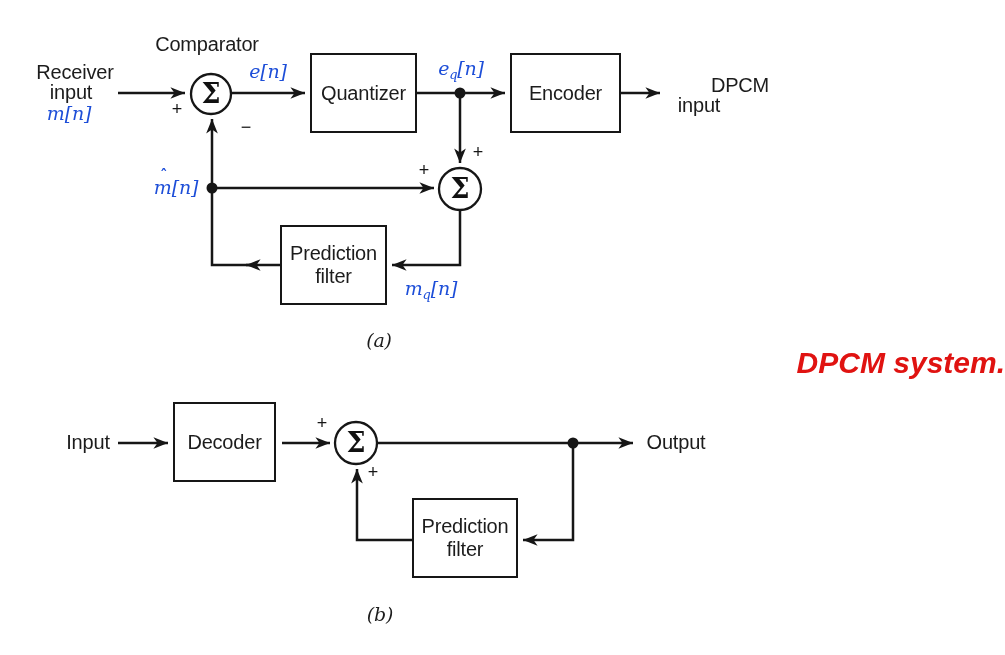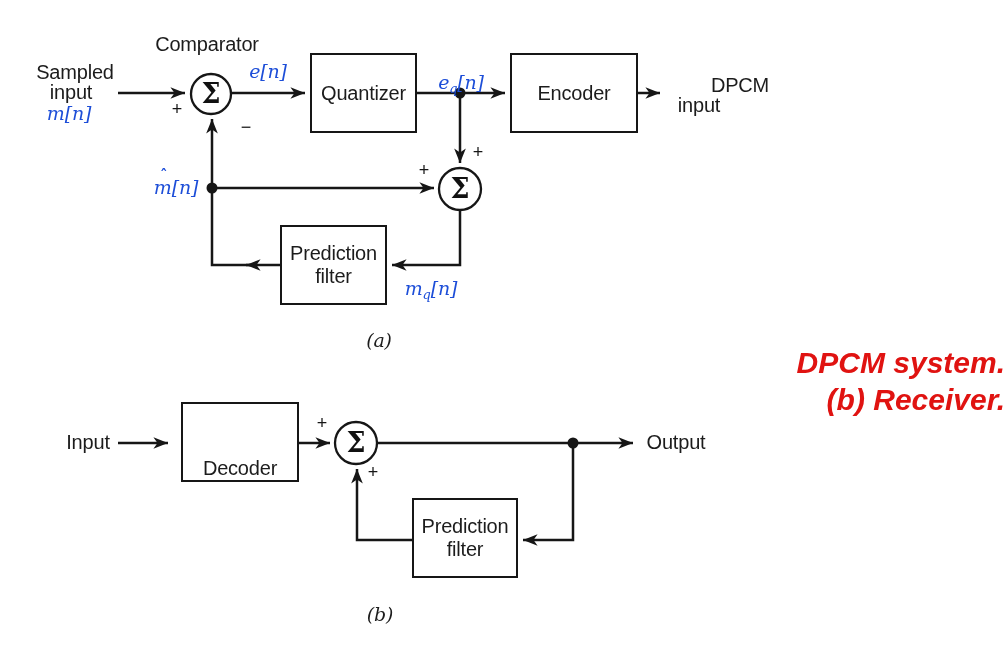--- a/index.html
+++ b/index.html
@@ -79,53 +79,53 @@
       <circle cx="460" cy="93" r="5.5"></circle>
       <circle cx="212" cy="188" r="5.5"></circle>
       <circle cx="573" cy="443" r="5.5"></circle>
     </g>
   </svg>
 
   <div class="block" style="left:310px; top:53px; width:107px; height:80px;">
     <span>Quantizer</span>
   </div>
 
-  <div class="block" style="left:510px; top:53px; width:128px; height:80px;">
+  <div class="block" style="left:510px; top:53px; width:111px; height:80px;">
     <span>Encoder</span>
   </div>
 
   <div class="block" style="left:280px; top:225px; width:107px; height:80px;">
     <span>Prediction</span>
     <span>filter</span>
   </div>
 
-  <div class="block" style="left:181px; top:402px; width:118px; height:80px;justify-content:flex-end;">
+  <div class="block" style="left:173px; top:402px; width:103px; height:80px;">
     <span>Decoder</span>
   </div>
 
   <div class="block" style="left:412px; top:498px; width:106px; height:80px;">
     <span>Prediction</span>
     <span>filter</span>
   </div>
 
   <span class="sigma" style="left:211px; top:95px;">Σ</span>
   <span class="sigma" style="left:460px; top:190px;">Σ</span>
   <span class="sigma" style="left:356px; top:444px;">Σ</span>
 
   <span class="lbl" style="left:207px; top:44px;">Comparator</span>
-  <span class="lbl" style="left:75px; top:72px;">Sampled</span>
+  <span class="lbl" style="left:75px; top:72px;">Receiver</span>
   <span class="lbl" style="left:71px; top:92px;">input</span>
   <span class="lbl math" style="left:69px; top:113px;">m[n]</span>
 
   <span class="lbl sign" style="left:177px; top:109px;">+</span>
   <span class="lbl sign" style="left:246px; top:127px;">−</span>
 
   <span class="lbl math" style="left:268px; top:71px;">e[n]</span>
 
-  <span class="lbl math" style="left:461px; top:68px;margin-top:14px;"><span>e</span><sub>q</sub><span>[n]</span></span>
+  <span class="lbl math" style="left:461px; top:68px;"><span>e</span><sub>q</sub><span>[n]</span></span>
 
   <span class="lbl" style="left:700px; top:85px;margin-left:40px;">DPCM</span>
   <span class="lbl" style="left:699px; top:105px;">input</span>
 
   <span class="lbl sign" style="left:478px; top:152px;">+</span>
   <span class="lbl sign" style="left:424px; top:170px;">+</span>
 
   <span class="lbl math" style="left:176px; top:187px;"><span class="hat-wrap"><span class="hat">ˆ</span><span>m</span></span><span>[n]</span></span>
 
   <span class="lbl math" style="left:431px; top:288px;"><span>m</span><sub>q</sub><span>[n]</span></span>
@@ -135,16 +135,15 @@
   <span class="lbl" style="left:88px; top:442px;">Input</span>
   <span class="lbl" style="left:676px; top:442px;">Output</span>
 
   <span class="lbl sign" style="left:322px; top:423px;">+</span>
   <span class="lbl sign" style="left:373px; top:472px;">+</span>
 
   <span class="lbl caption" style="left:380px; top:614px;">(b)</span>
 
   <div class="annotation" style="color: rgb(224, 19, 17); text-align: right;">
     <div>DPCM system.</div>
-    <div>(b) Receiver.</div>
   </div>
 
 </div>
 
 </body></html>

